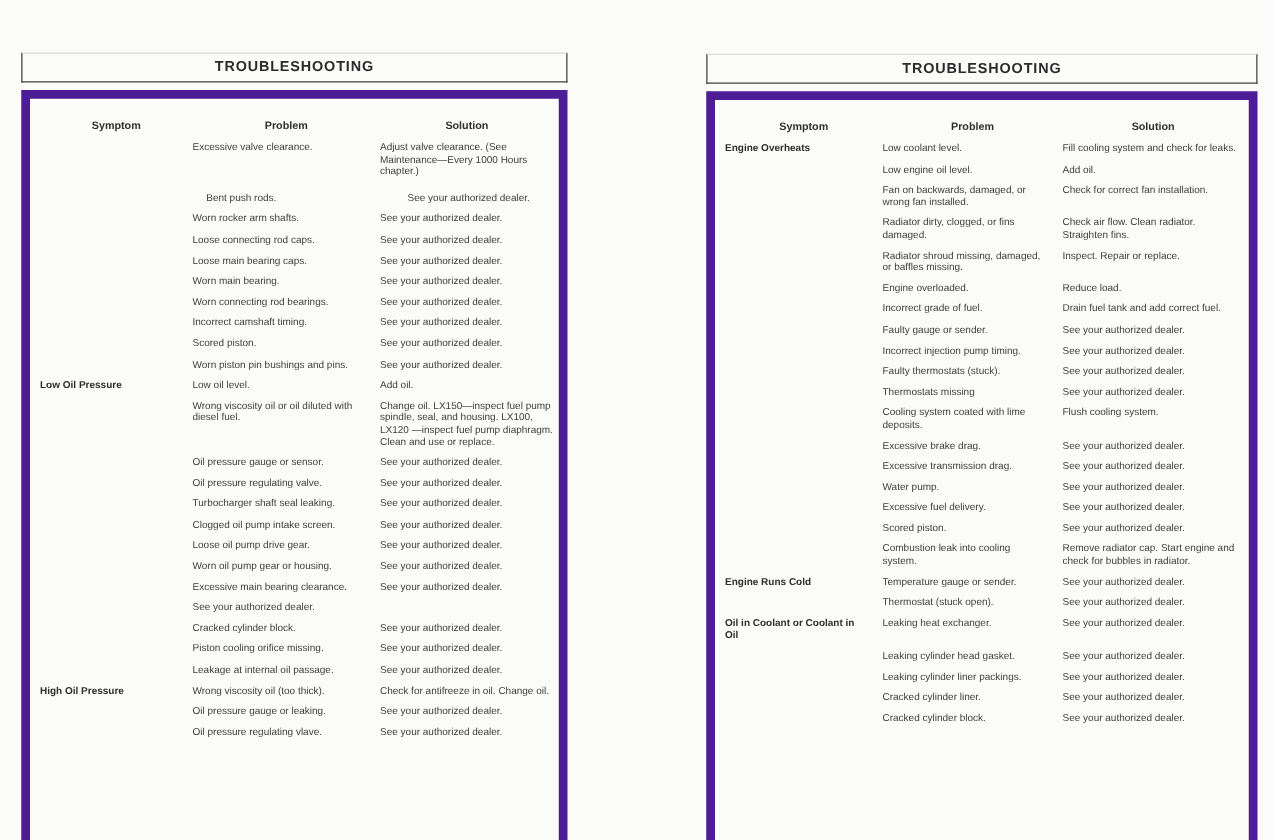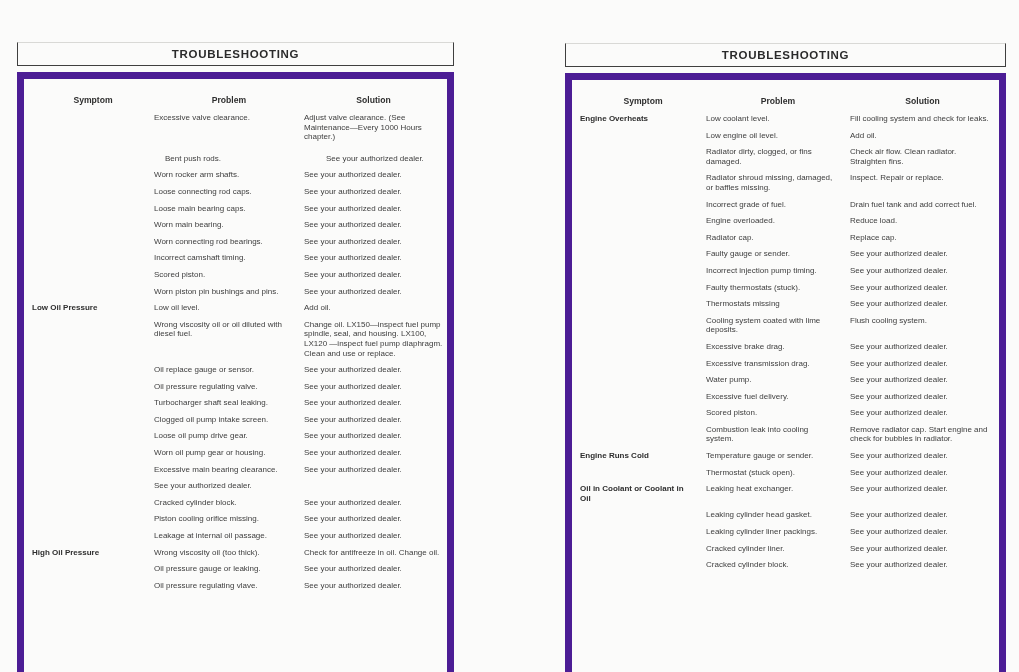--- a/index.html
+++ b/index.html
@@ -156,21 +156,21 @@
     <span class="cell cell-symptom"></span>
     <span class="cell cell-problem">Wrong viscosity oil or oil diluted with
 diesel fuel.</span>
     <span class="cell cell-solution">Change oil. LX150—inspect fuel pump
 spindle, seal, and housing. LX100,
 LX120 —inspect fuel pump diaphragm.
 Clean and use or replace.</span>
   </div>
           <div class="grid row">
     <span class="cell cell-symptom"></span>
-    <span class="cell cell-problem">Oil replace gauge or sensor.</span>
+    <span class="cell cell-problem">Oil pressure gauge or sensor.</span>
     <span class="cell cell-solution">See your authorized dealer.</span>
   </div>
           <div class="grid row">
     <span class="cell cell-symptom"></span>
     <span class="cell cell-problem">Oil pressure regulating valve.</span>
     <span class="cell cell-solution">See your authorized dealer.</span>
   </div>
           <div class="grid row">
     <span class="cell cell-symptom"></span>
     <span class="cell cell-problem">Turbocharger shaft seal leaking.</span>
@@ -251,45 +251,46 @@
     <span class="cell cell-problem">Low coolant level.</span>
     <span class="cell cell-solution">Fill cooling system and check for leaks.</span>
   </div>
           <div class="grid row">
     <span class="cell cell-symptom"></span>
     <span class="cell cell-problem">Low engine oil level.</span>
     <span class="cell cell-solution">Add oil.</span>
   </div>
           <div class="grid row">
     <span class="cell cell-symptom"></span>
+    <span class="cell cell-problem">Fan on backwards, damaged, or
+wrong fan installed.</span>
+    <span class="cell cell-solution">Check for correct fan installation.</span>
+  </div>
+          <div class="grid row">
+    <span class="cell cell-symptom"></span>
     <span class="cell cell-problem">Radiator dirty, clogged, or fins
 damaged.</span>
     <span class="cell cell-solution">Check air flow. Clean radiator.
 Straighten fins.</span>
   </div>
           <div class="grid row">
     <span class="cell cell-symptom"></span>
     <span class="cell cell-problem">Radiator shroud missing, damaged,
 or baffles missing.</span>
     <span class="cell cell-solution">Inspect. Repair or replace.</span>
   </div>
           <div class="grid row">
     <span class="cell cell-symptom"></span>
+    <span class="cell cell-problem">Engine overloaded.</span>
+    <span class="cell cell-solution">Reduce load.</span>
+  </div>
+          <div class="grid row">
+    <span class="cell cell-symptom"></span>
     <span class="cell cell-problem">Incorrect grade of fuel.</span>
     <span class="cell cell-solution">Drain fuel tank and add correct fuel.</span>
-  </div>
-          <div class="grid row">
-    <span class="cell cell-symptom"></span>
-    <span class="cell cell-problem">Engine overloaded.</span>
-    <span class="cell cell-solution">Reduce load.</span>
-  </div>
-          <div class="grid row">
-    <span class="cell cell-symptom"></span>
-    <span class="cell cell-problem">Radiator cap.</span>
-    <span class="cell cell-solution">Replace cap.</span>
   </div>
           <div class="grid row">
     <span class="cell cell-symptom"></span>
     <span class="cell cell-problem">Faulty gauge or sender.</span>
     <span class="cell cell-solution">See your authorized dealer.</span>
   </div>
           <div class="grid row">
     <span class="cell cell-symptom"></span>
     <span class="cell cell-problem">Incorrect injection pump timing.</span>
     <span class="cell cell-solution">See your authorized dealer.</span>

